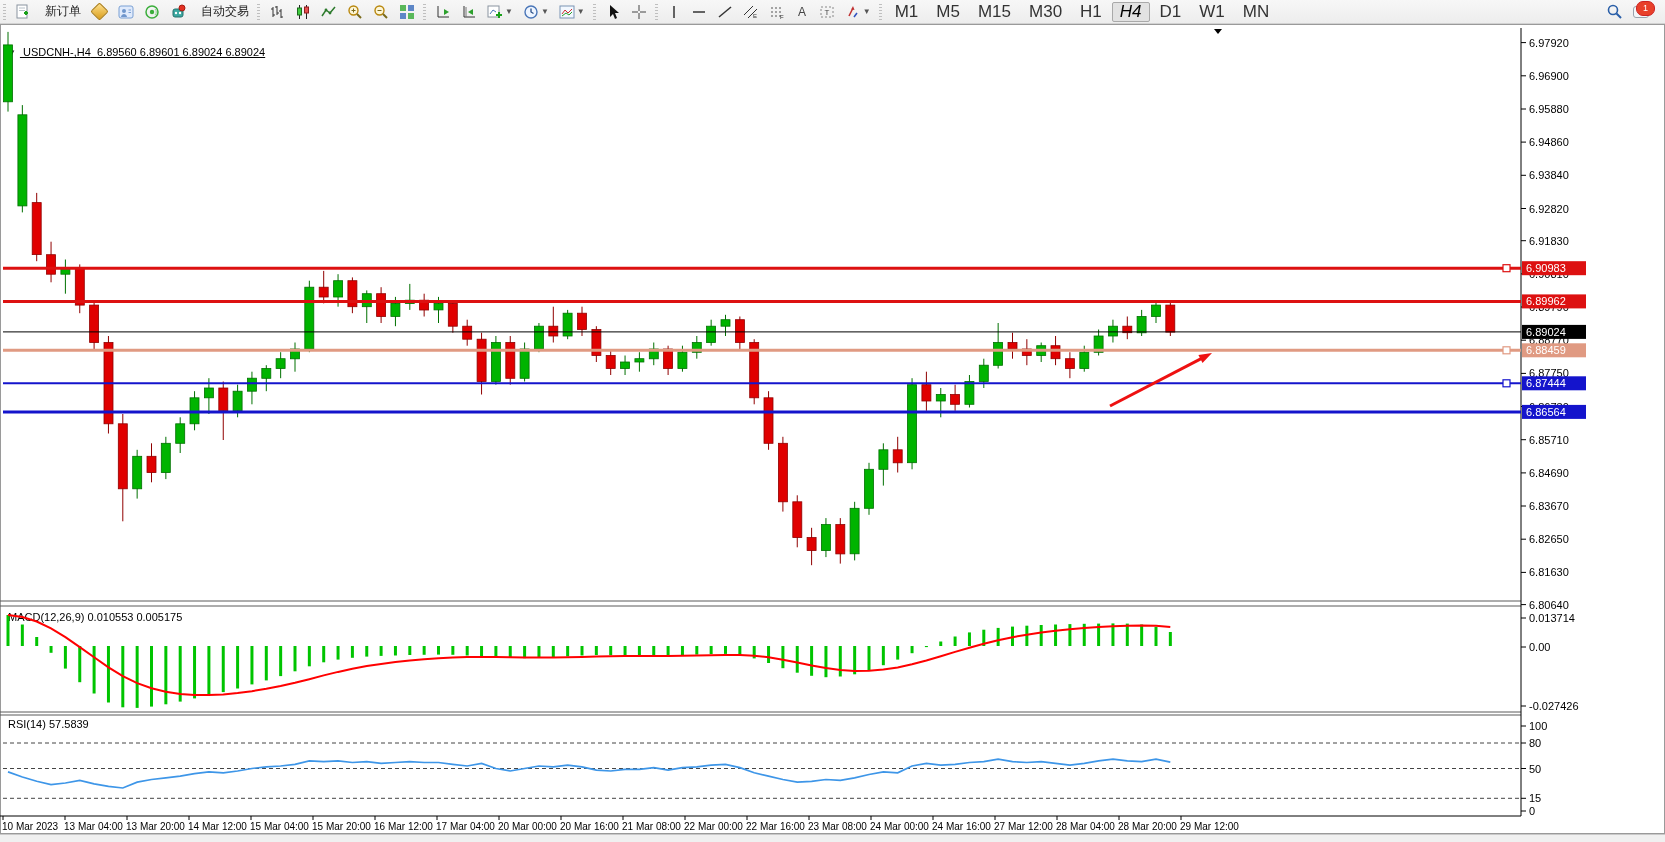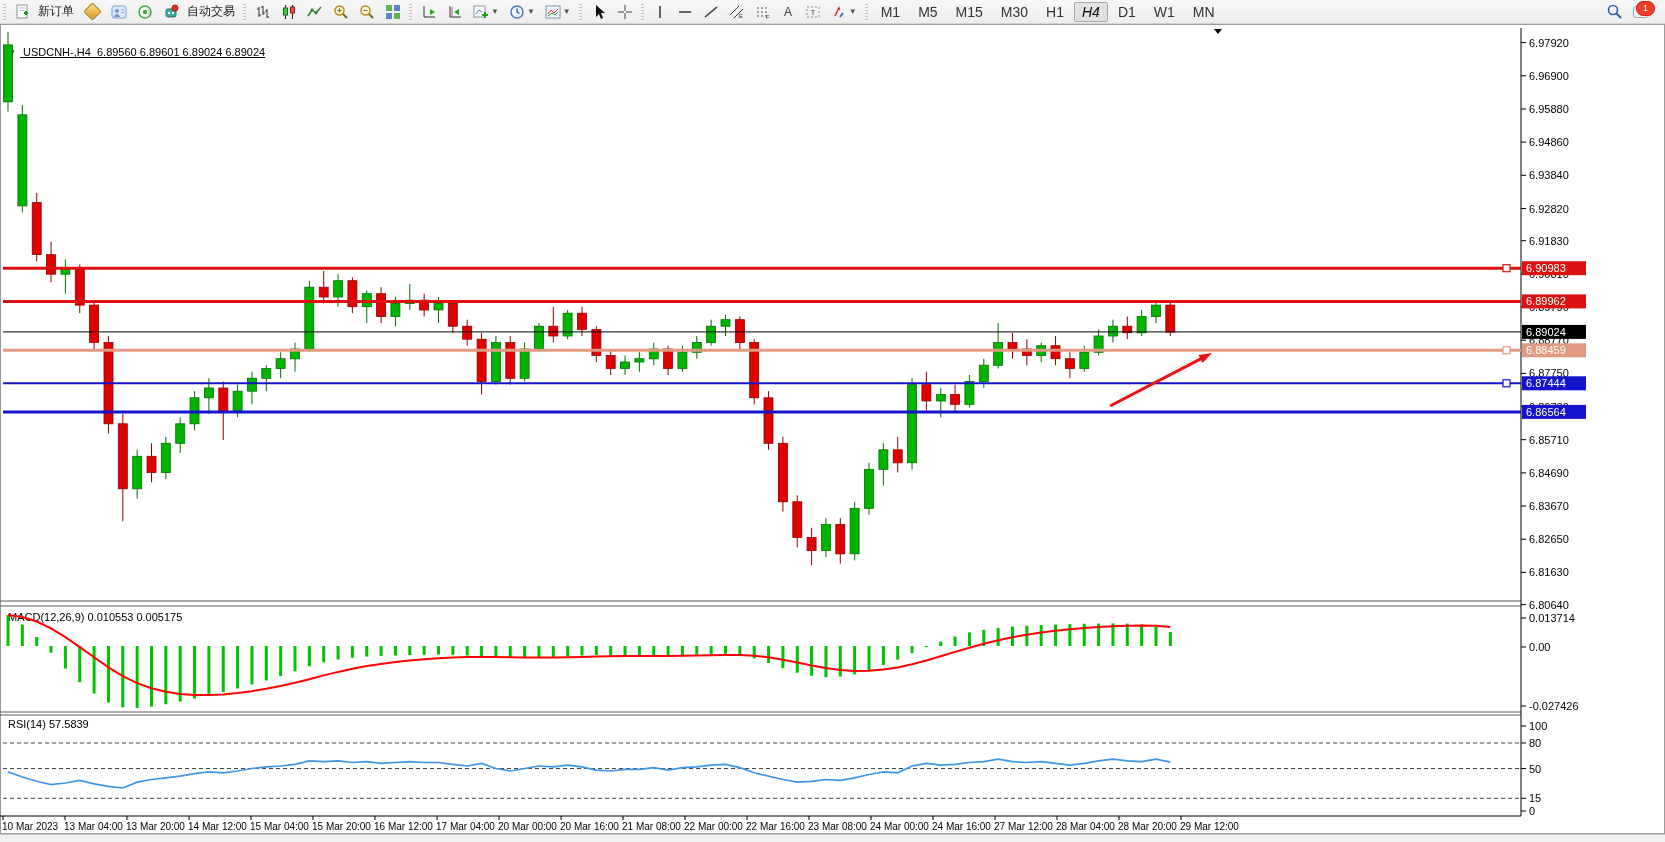--- a/index.html
+++ b/index.html
@@ -13,23 +13,23 @@
     position:absolute;left:0;top:0;width:1665px;height:23px;
     background:linear-gradient(#f7f7f7,#ededed);
     border-bottom:1px solid #d2d2d2;
     display:flex;align-items:center;white-space:nowrap;
   }
   .grip{width:3px;height:16px;margin:0 4px 0 3px;
     background:repeating-linear-gradient(to bottom,#bfbfbf 0 1px,rgba(0,0,0,0) 1px 3px);}
   .tb{display:inline-flex;align-items:center;height:20px;padding:0 3px;margin:0 1px;
     border:1px solid rgba(0,0,0,0);border-radius:2px;font-size:12px;color:#222;}
   .tb svg{display:block}
-  .tb .lbl{margin-left:8px;text-align:right;}
+  .tb .lbl{margin-left:15px;text-align:right;}
   .dd{font-size:8px;color:#555;margin-left:2px;}
-  .tf{padding:0 7px;font-size:14px;color:#333;height:18px;display:inline-flex;align-items:center;
+  .tf{padding:0 7px;font-size:17px;color:#333;height:18px;display:inline-flex;align-items:center;
     border:1px solid rgba(0,0,0,0);border-radius:2px;margin:0 1px;}
   .tf.active{background:#e2e2e2;border-color:#a9a9a9;color:#000;font-style:italic;}
   .spacer{flex:1;}
   .diamond{width:11px;height:11px;margin:2px;transform:rotate(45deg);
     background:linear-gradient(135deg,#ffe08a,#d99d1c);border:1px solid #a8780a;border-radius:2px;}
   .chat{position:relative;width:18px;height:16px;}
   .chat .bubble{position:absolute;left:0;top:2px;width:14px;height:10px;border:1px solid #9aa3ad;
     border-radius:3px;background:#f4f6f8;}
   .chat .badge{position:absolute;right:-4px;top:-3px;min-width:13px;height:13px;border-radius:7px;
     background:#e8402a;color:#fff;font-size:9px;line-height:13px;text-align:center;padding:0 2px;

